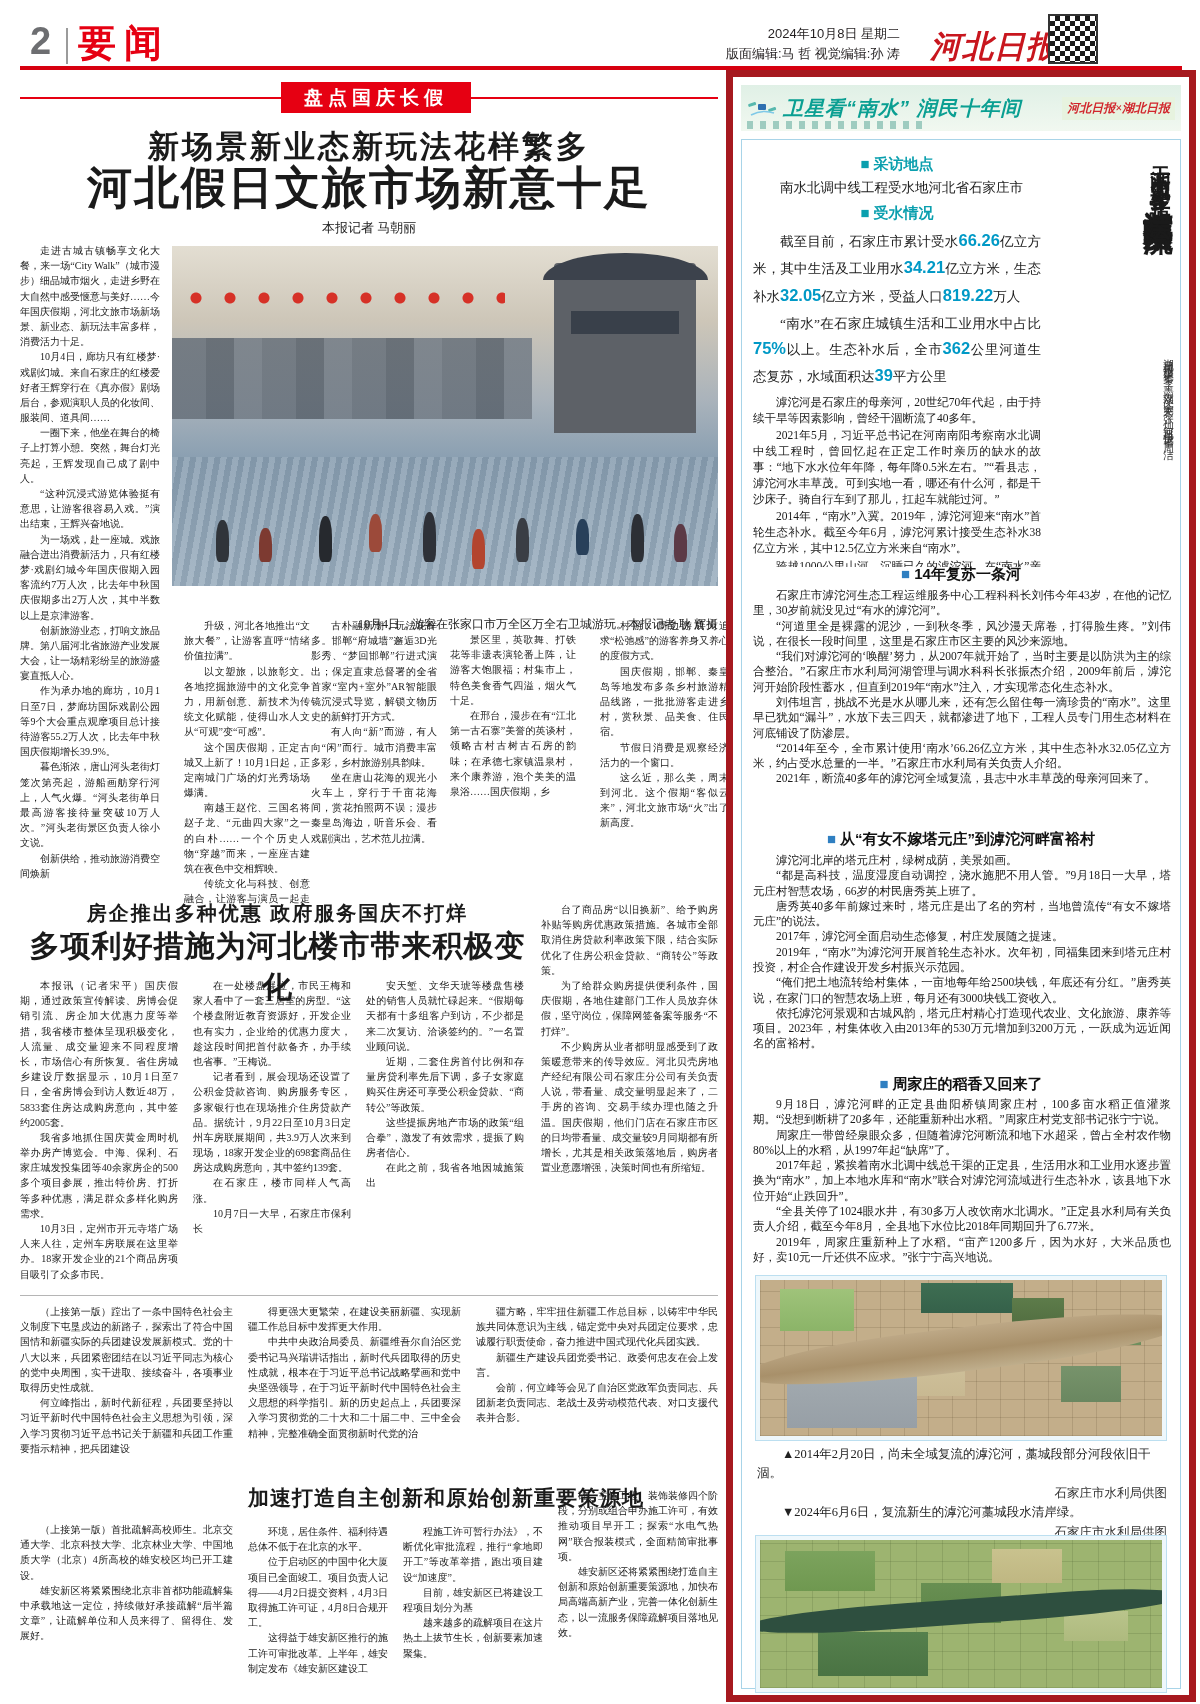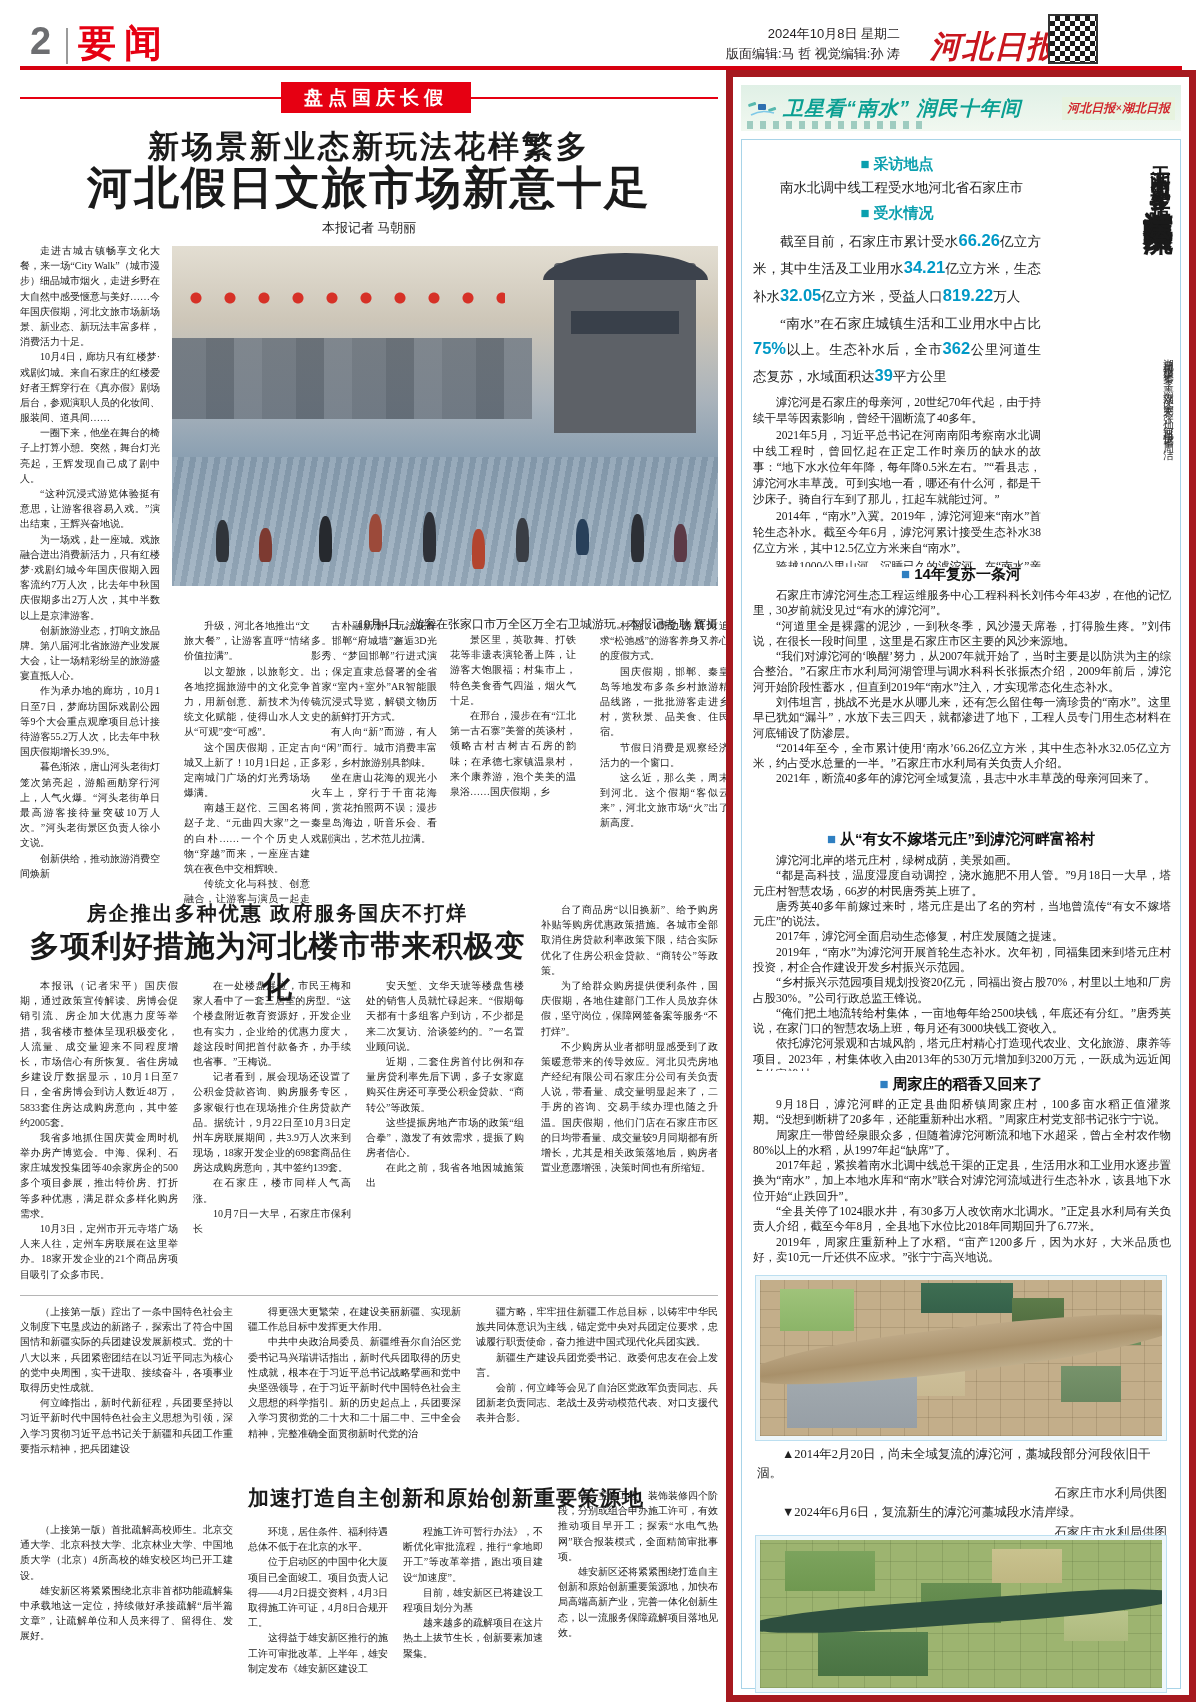--- a/index.html
+++ b/index.html
@@ -317,21 +317,20 @@
           <p>“2014年至今，全市累计使用‘南水’66.26亿立方米，其中生态补水32.05亿立方米，约占受水总量的一半。”石家庄市水利局有关负责人介绍。</p>
           <p>2021年，断流40多年的滹沱河全域复流，县志中水丰草茂的母亲河回来了。</p>
         </div>
       <div class="sec-head sh2">从“有女不嫁塔元庄”到滹沱河畔富裕村</div>
       <div class="sec-body sb2">
           <p>滹沱河北岸的塔元庄村，绿树成荫，美景如画。</p>
           <p>“都是高科技，温度湿度自动调控，浇水施肥不用人管。”9月18日一大早，塔元庄村智慧农场，66岁的村民唐秀英上班了。</p>
           <p>唐秀英40多年前嫁过来时，塔元庄是出了名的穷村，当地曾流传“有女不嫁塔元庄”的说法。</p>
           <p>2017年，滹沱河全面启动生态修复，村庄发展随之提速。</p>
           <p>2019年，“南水”为滹沱河开展首轮生态补水。次年初，同福集团来到塔元庄村投资，村企合作建设开发乡村振兴示范园。</p>
-          <p>“乡村振兴示范园项目规划投资20亿元，同福出资占股70%，村里以土地和厂房占股30%。”公司行政总监王锋说。</p>
           <p>“俺们把土地流转给村集体，一亩地每年给2500块钱，年底还有分红。”唐秀英说，在家门口的智慧农场上班，每月还有3000块钱工资收入。</p>
           <p>依托滹沱河景观和古城风韵，塔元庄村精心打造现代农业、文化旅游、康养等项目。2023年，村集体收入由2013年的530万元增加到3200万元，一跃成为远近闻名的富裕村。</p>
         </div>
       <div class="sec-head sh3">周家庄的稻香又回来了</div>
       <div class="sec-body sb3">
           <p>9月18日，滹沱河畔的正定县曲阳桥镇周家庄村，100多亩水稻正值灌浆期。“没想到断耕了20多年，还能重新种出水稻。”周家庄村党支部书记张宁宁说。</p>
           <p>周家庄一带曾经泉眼众多，但随着滹沱河断流和地下水超采，曾占全村农作物80%以上的水稻，从1997年起“缺席”了。</p>
           <p>2017年起，紧挨着南水北调中线总干渠的正定县，生活用水和工业用水逐步置换为“南水”，加上本地水库和“南水”联合对滹沱河流域进行生态补水，该县地下水位开始“止跌回升”。</p>
           <p>“全县关停了1024眼水井，有30多万人改饮南水北调水。”正定县水利局有关负责人介绍，截至今年8月，全县地下水位比2018年同期回升了6.77米。</p>
           <p>2019年，周家庄重新种上了水稻。“亩产1200多斤，因为水好，大米品质也好，卖10元一斤还供不应求。”张宁宁高兴地说。</p>

